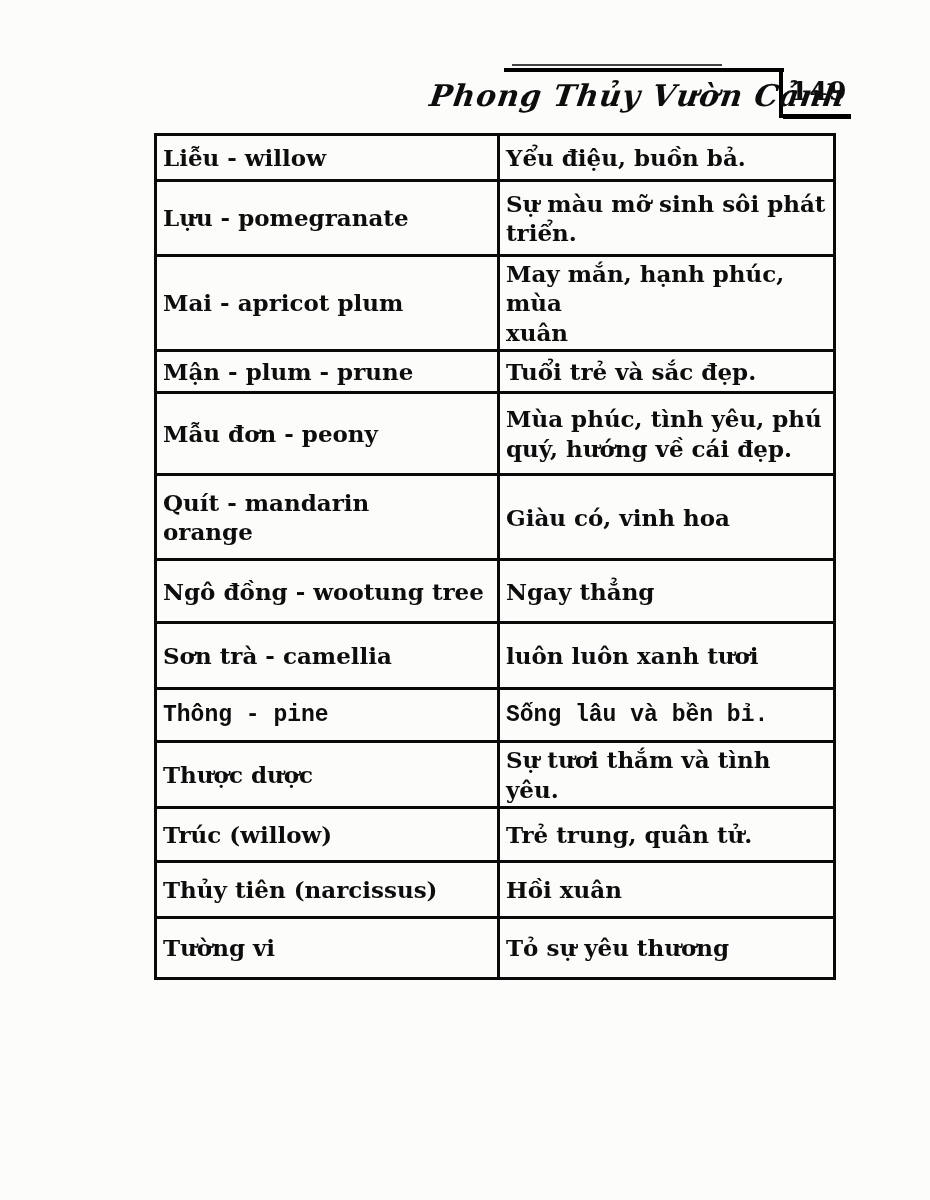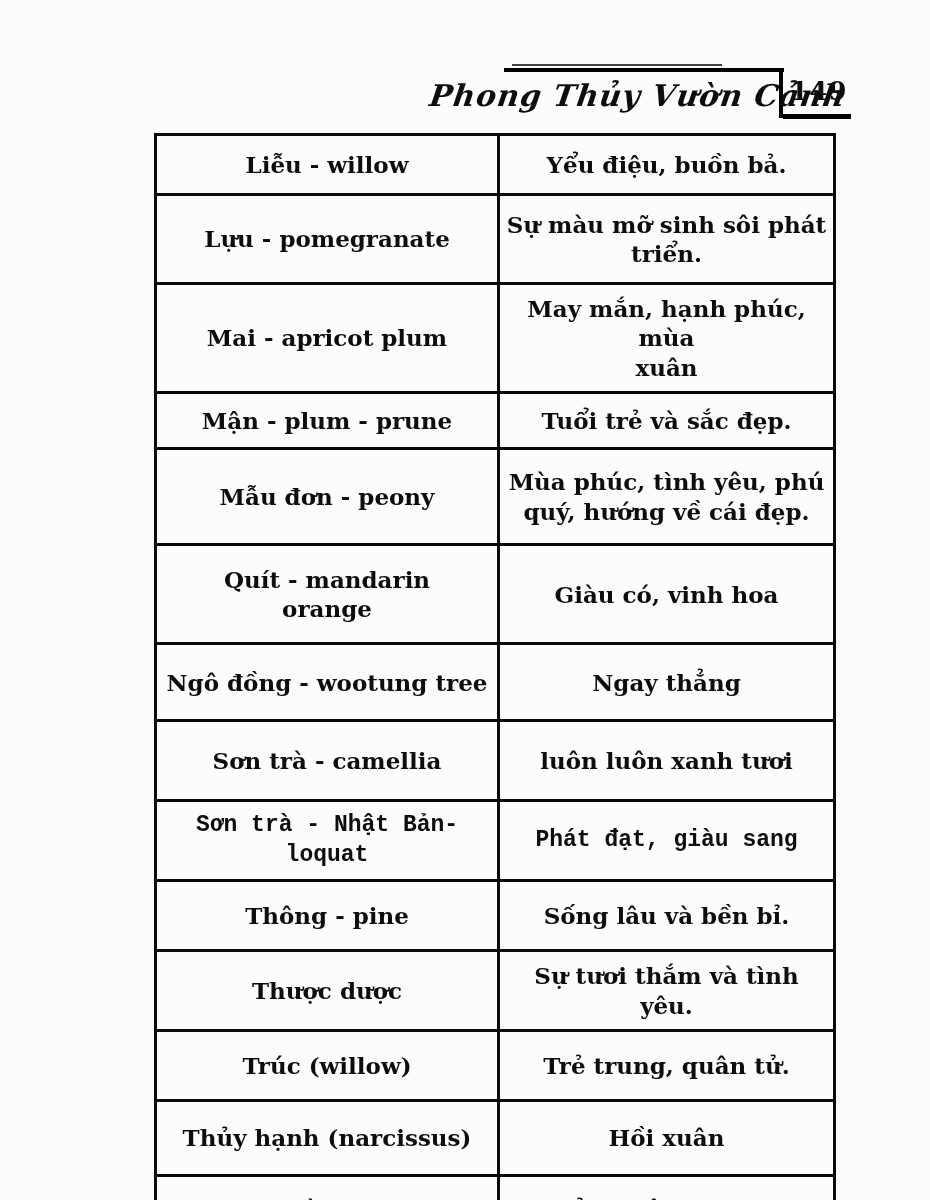--- a/index.html
+++ b/index.html
@@ -49,26 +49,26 @@
 
   
   table.tbl{
     position:absolute;left:154px;top:133px;
     width:679px;
     border-collapse:collapse;
     table-layout:fixed;
   }
   .tbl td{
     border:3px solid #0a0a0a;
-    text-align:center;
+    text-align:left;
     vertical-align:middle;
     font-weight:700;
     font-size:23px;
     line-height:1.28;
-    padding:9px 6px;
+    padding:2px 6px;
     white-space:pre-line;
   }
   col.c1{width:343px;}
   col.c2{width:336px;}
 
   .tbl tr:nth-child(1)  td{height:39px;}
   .tbl tr:nth-child(2)  td{height:68px;}
   .tbl tr:nth-child(3)  td{height:74px;}
   .tbl tr:nth-child(4)  td{height:35px;}
   .tbl tr:nth-child(5)  td{height:75px;}
@@ -132,37 +132,33 @@
       </tr>
       <tr>
         <td>Ngô đồng - wootung tree</td>
         <td>Ngay thẳng</td>
       </tr>
       <tr>
         <td>Sơn trà - camellia</td>
         <td>luôn luôn xanh tươi</td>
       </tr>
       <tr>
-        <td>Sơn trà - Nhật Bản-loquat</td>
-        <td>Phát đạt, giàu sang</td>
-      </tr>
-      <tr>
         <td>Thông - pine</td>
         <td>Sống lâu và bền bỉ.</td>
       </tr>
       <tr>
         <td>Thược dược</td>
         <td>Sự tươi thắm và tình yêu.</td>
       </tr>
       <tr>
         <td>Trúc (willow)</td>
         <td>Trẻ trung, quân tử.</td>
       </tr>
       <tr>
-        <td>Thủy hạnh (narcissus)</td>
+        <td>Thủy tiên (narcissus)</td>
         <td>Hồi xuân</td>
       </tr>
       <tr>
         <td>Tường vi</td>
         <td>Tỏ sự yêu thương</td>
       </tr>
     </tbody>
   </table>
 
 </div>

